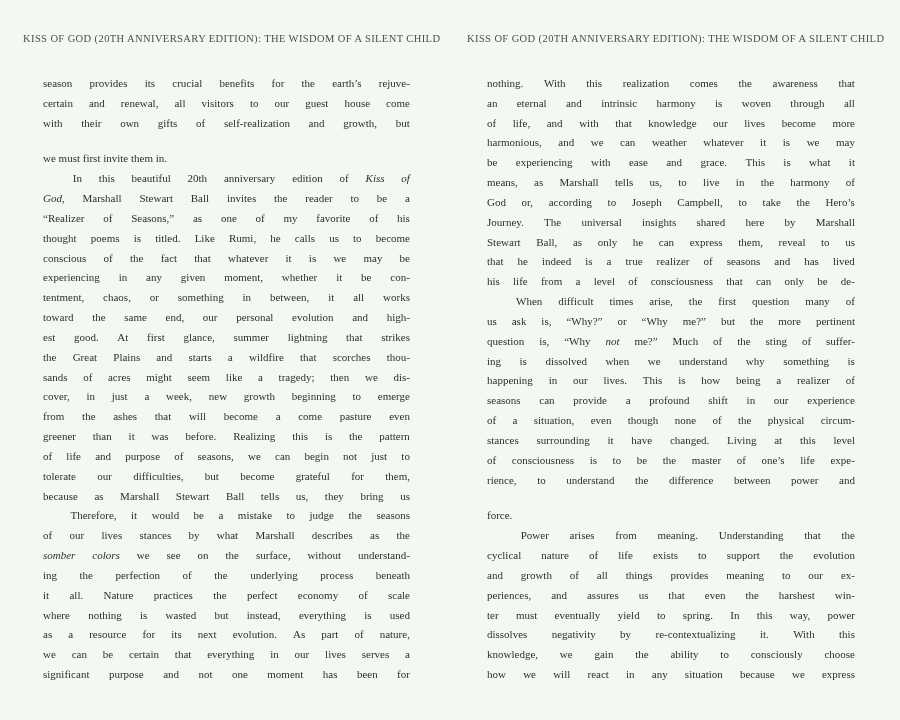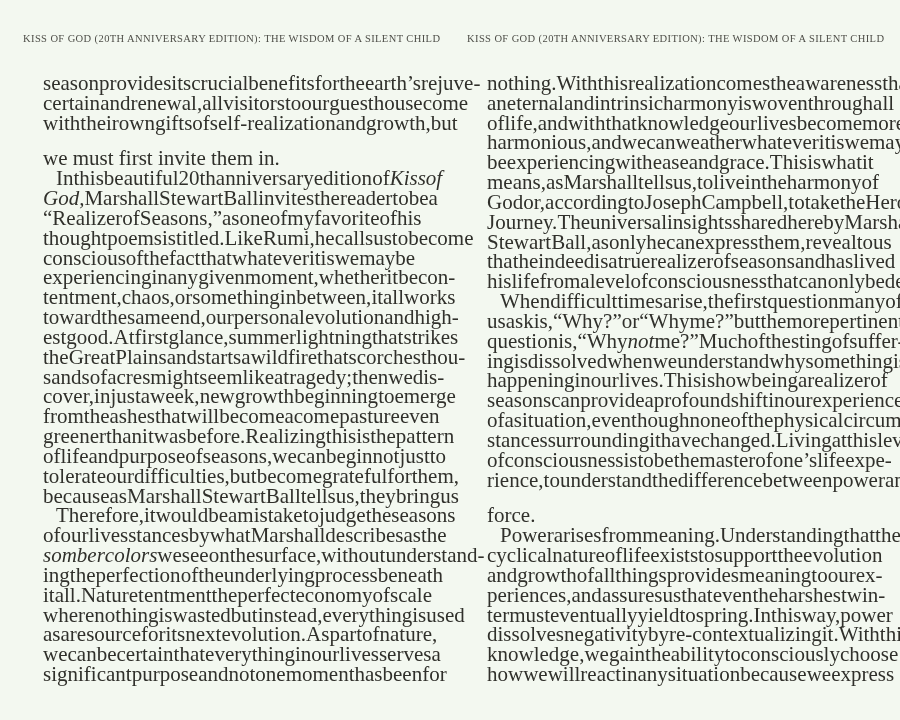--- a/index.html
+++ b/index.html
@@ -19,21 +19,21 @@
     top: 33px; left: -20px; right: -20px;
     text-align: center;
     font-size: 10.5px;
     letter-spacing: 0.4px;
     color: #4e4e48;
     white-space: nowrap;
   }
   .page-body {
     position: absolute;
     top: 74px; left: 0; right: 0;
-    font-size: 21px;
+    font-size: 11px;
   }
   .line {
     display: flex;
     justify-content: space-between;
     height: 19.84px;
     line-height: 19.84px;
   }
   .line .word { white-space: nowrap; }
   .line.end { display: block; text-align: left; margin-top: 16px; }
   .it  { font-style: italic; }
@@ -327,21 +327,21 @@
           <span class="word">of</span>
           <span class="word">the</span>
           <span class="word">underlying</span>
           <span class="word">process</span>
           <span class="word">beneath</span>
         </div>
         <div class="line">
           <span class="word">it</span>
           <span class="word">all.</span>
           <span class="word">Nature</span>
-          <span class="word">tentment</span>
+          <span class="word">practices</span>
           <span class="word">the</span>
           <span class="word">perfect</span>
           <span class="word">economy</span>
           <span class="word">of</span>
           <span class="word">scale</span>
         </div>
         <div class="line">
           <span class="word">where</span>
           <span class="word">nothing</span>
           <span class="word">is</span>

